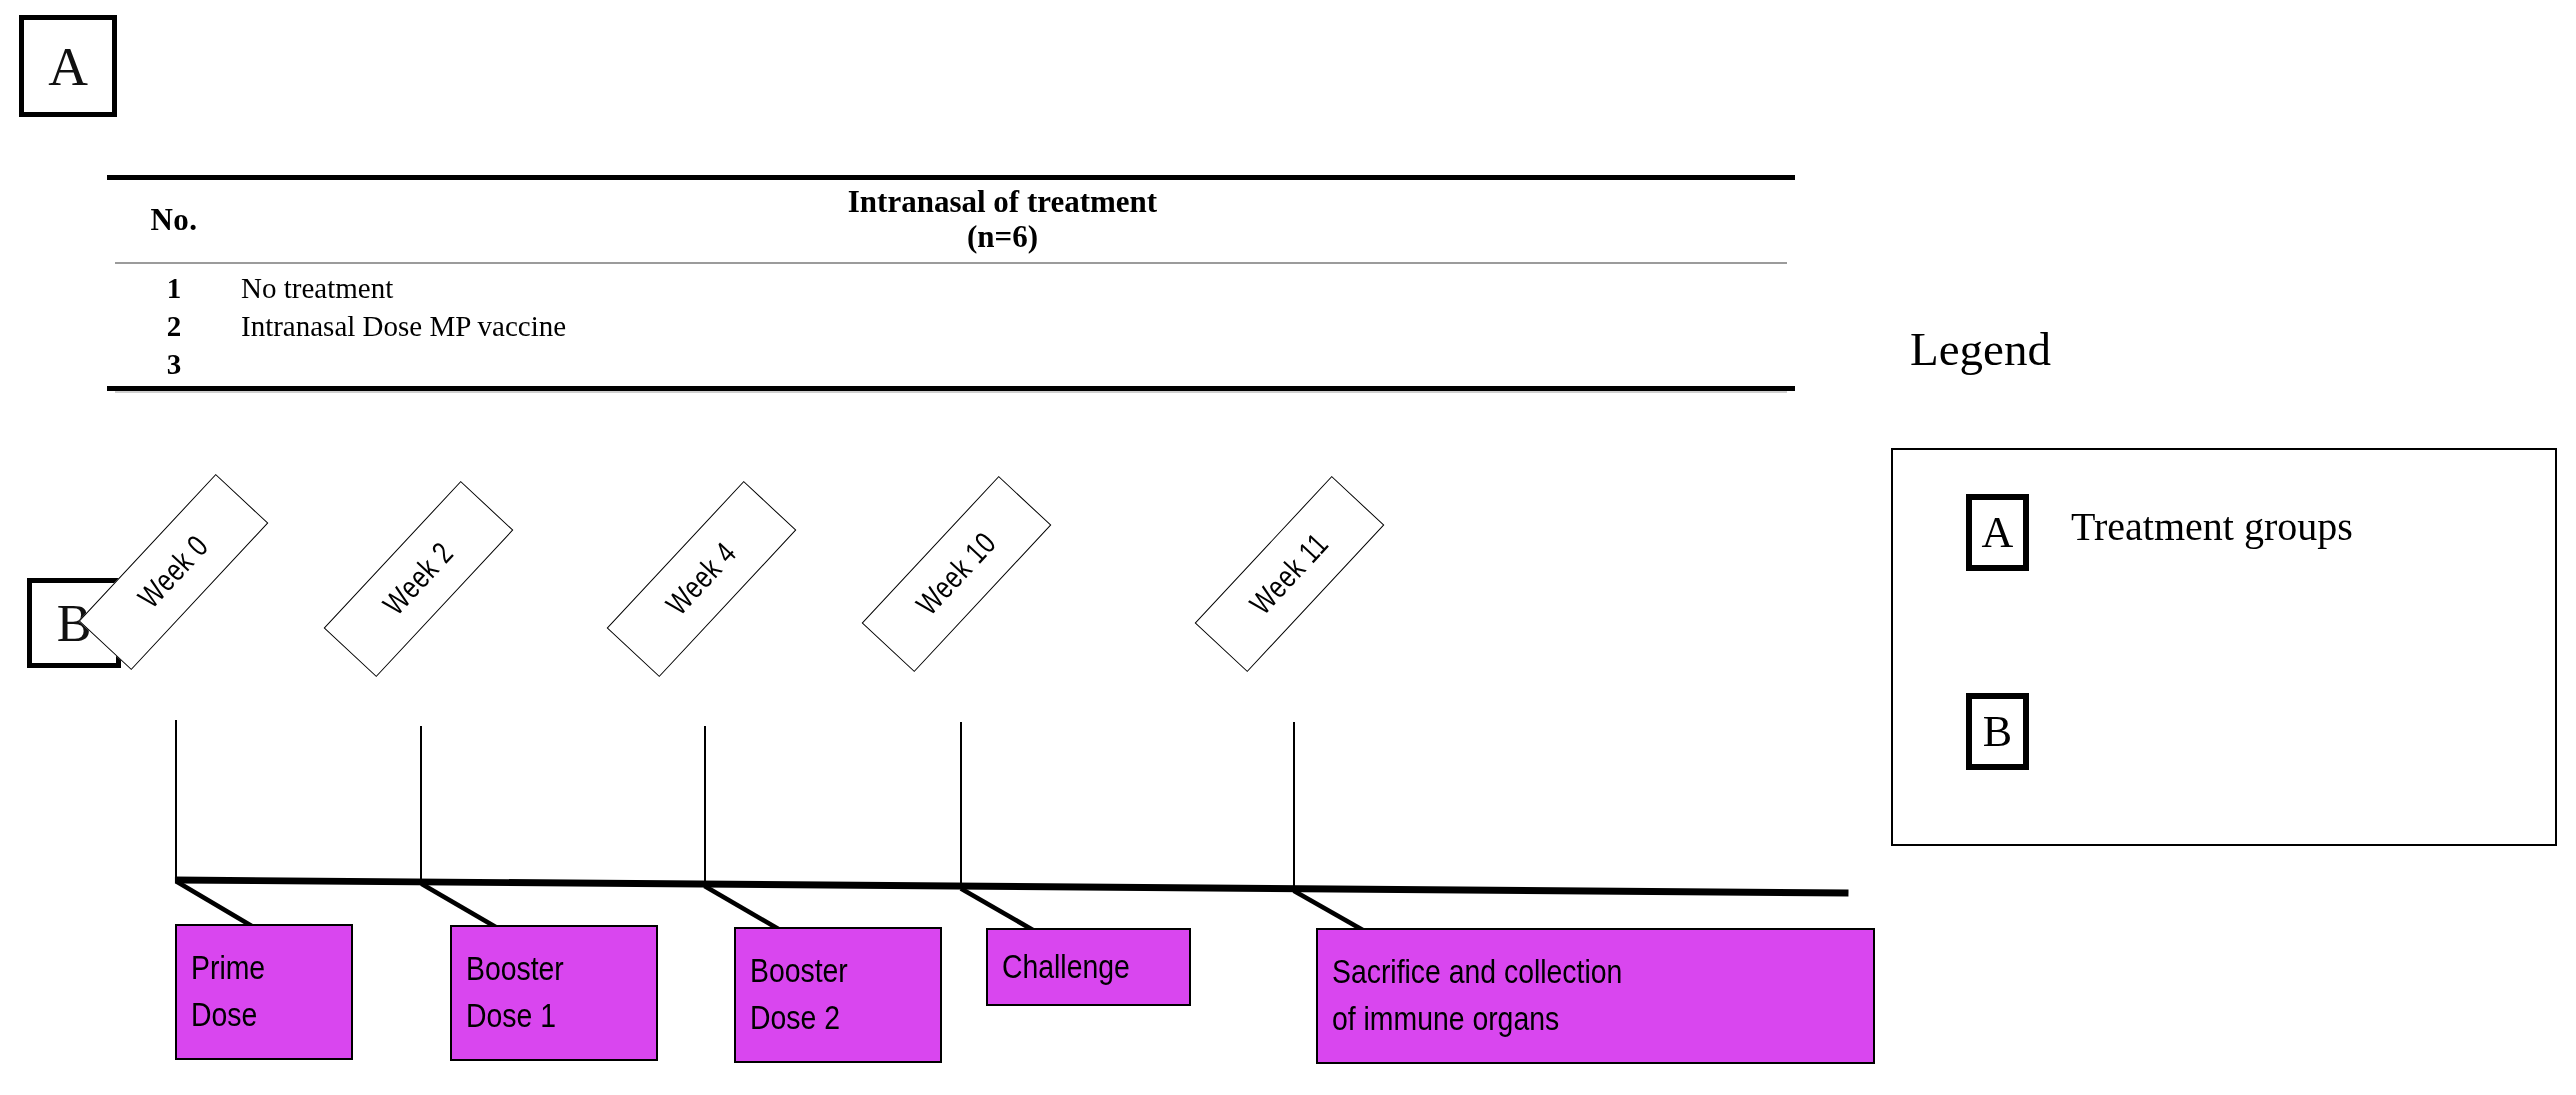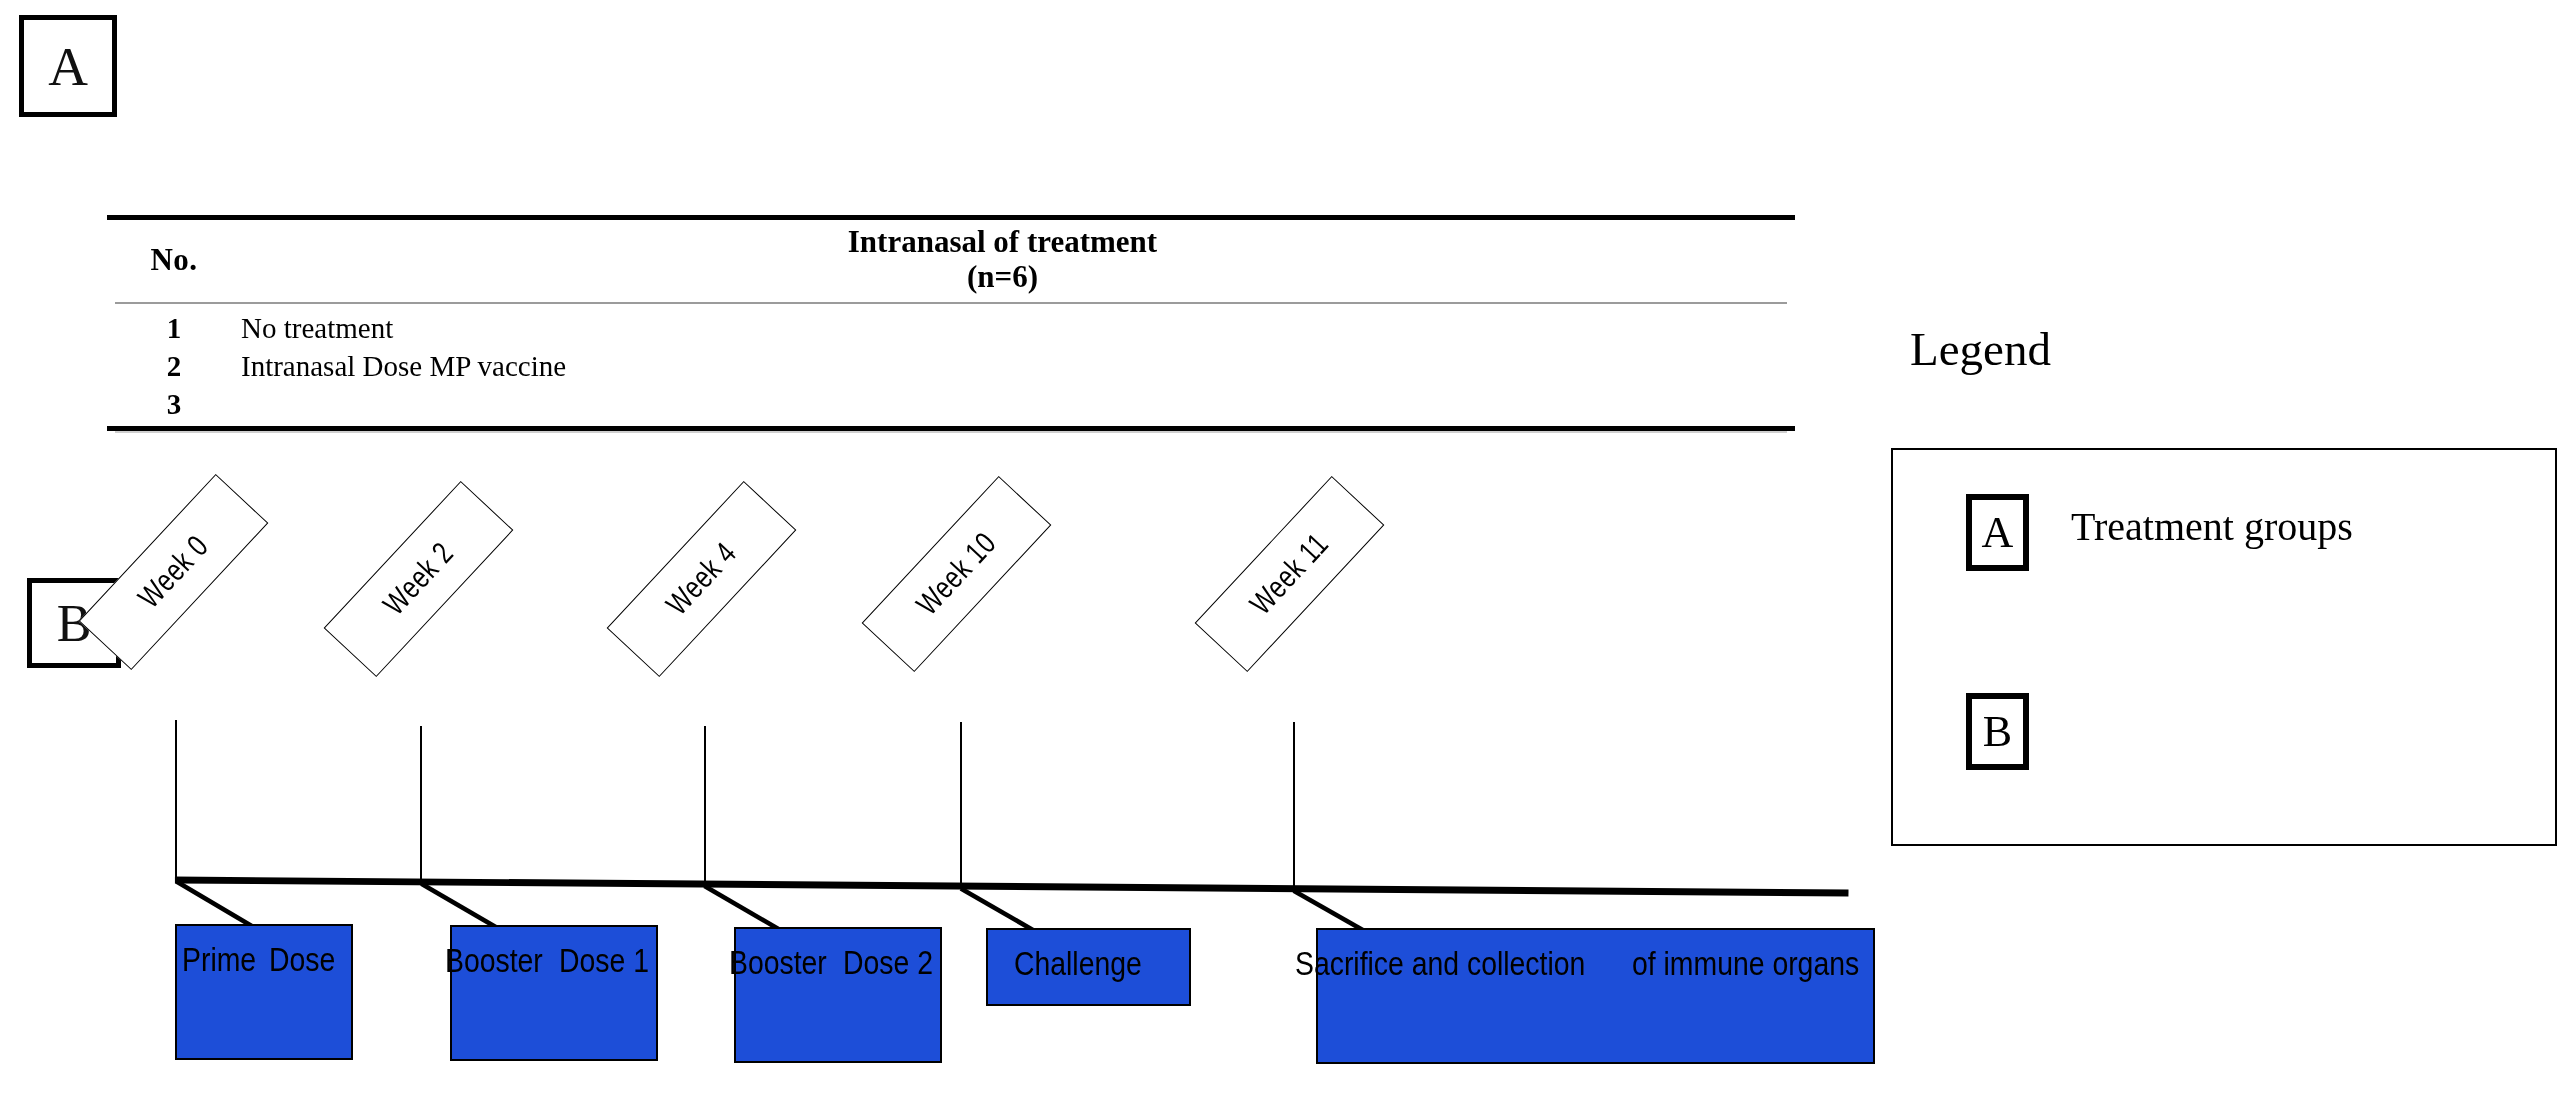--- a/index.html
+++ b/index.html
@@ -4,21 +4,21 @@
 <style>
   html,body{margin:0;padding:0;background:#fff;}
   body{width:2576px;height:1095px;position:relative;overflow:hidden;
        font-family:"Liberation Serif",serif;color:#000;}
 
   .panel-tag{position:absolute;border:5.4px solid #000;background:#fff;
       display:flex;align-items:center;justify-content:center;
       font-family:"Liberation Serif",serif;color:#111;}
 
   
-  #tableWrap{position:absolute;left:107px;top:175px;width:1688px;margin-top:40px;}
+  #tableWrap{position:absolute;left:107px;top:175px;width:1688px;}
   .rule-thick{height:5.4px;background:#000;width:100%;}
   .rule-thin{height:2.3px;background:#9b9b9b;width:99%;margin:0 auto;}
   .thead{display:flex;align-items:center;padding:4.6px 0 7.7px 0;}
   .th-no{width:134px;text-align:center;font-weight:bold;font-size:31px;
          letter-spacing:0.4px;}
   .th-desc{flex:1;text-align:center;font-weight:bold;font-size:31px;
            line-height:1.12;padding-right:31px;}
   .trow{display:flex;align-items:center;height:38px;}
   .td-no{width:134px;text-align:center;font-weight:bold;font-size:29px;}
   .td-desc{flex:1;font-size:29px;padding-right:31px;}
@@ -26,22 +26,22 @@
   
   #timeline{position:absolute;left:0;top:567px;width:1914px;height:528px;}
   .flag{position:absolute;border:1.9px solid #000;background:#fff;
         width:199px;height:70px;
         transform-origin:center center;
         display:flex;align-items:center;justify-content:center;}
   .flag span{font-family:"Liberation Sans",sans-serif;font-size:31px;
              font-weight:400;letter-spacing:0.8px;white-space:nowrap;
              transform:scaleX(.78);}
   .stem{position:absolute;width:2.3px;background:#000;}
-  .cbox{position:absolute;border:2.3px solid #000;background:#1d4ed8;
-        box-sizing:border-box;display:flex;flex-direction:row;
+  .cbox{position:absolute;border:2.3px solid #000;background:#d946ef;
+        box-sizing:border-box;display:flex;flex-direction:column;
         justify-content:center;padding:10.7px 13.8px;}
   .cbox span{font-family:"Liberation Sans",sans-serif;font-size:33px;
              line-height:1.42;white-space:nowrap;display:block;
              transform:scaleX(.86);transform-origin:left center;}
 
   
   #legendTitle{position:absolute;left:1910px;top:322px;width:475px;
       text-align:left;font-size:47px;}
   #legendBox{position:absolute;left:1891px;top:448px;width:666px;height:398px;
       border:2.3px solid #000;box-sizing:border-box;background:#fff;}

